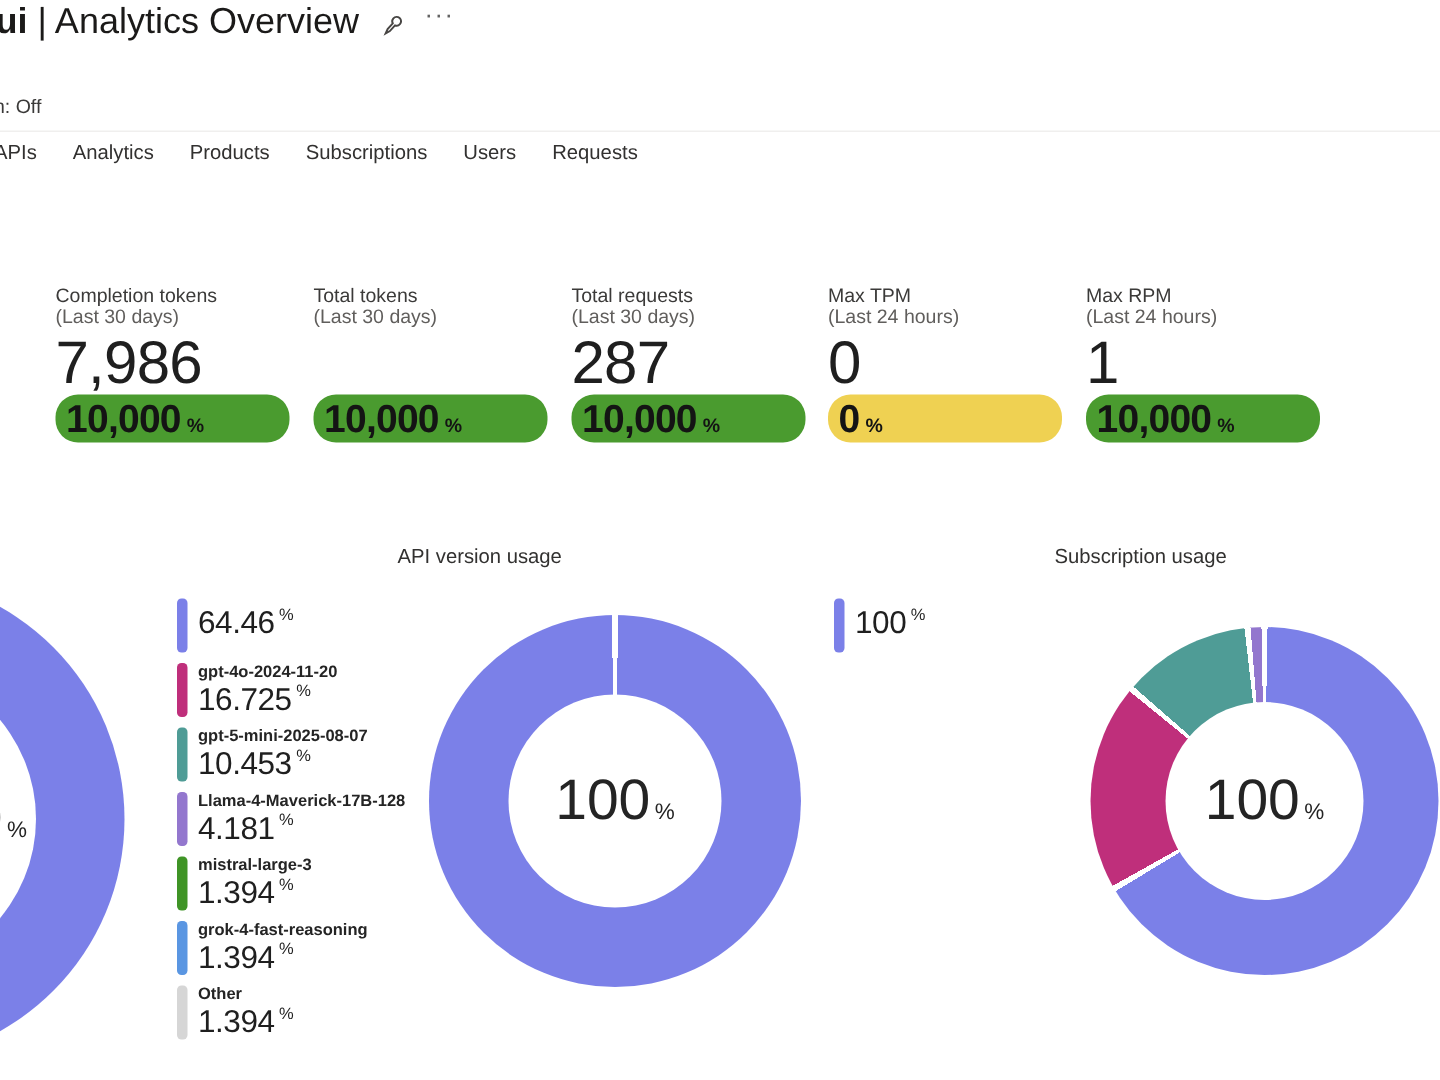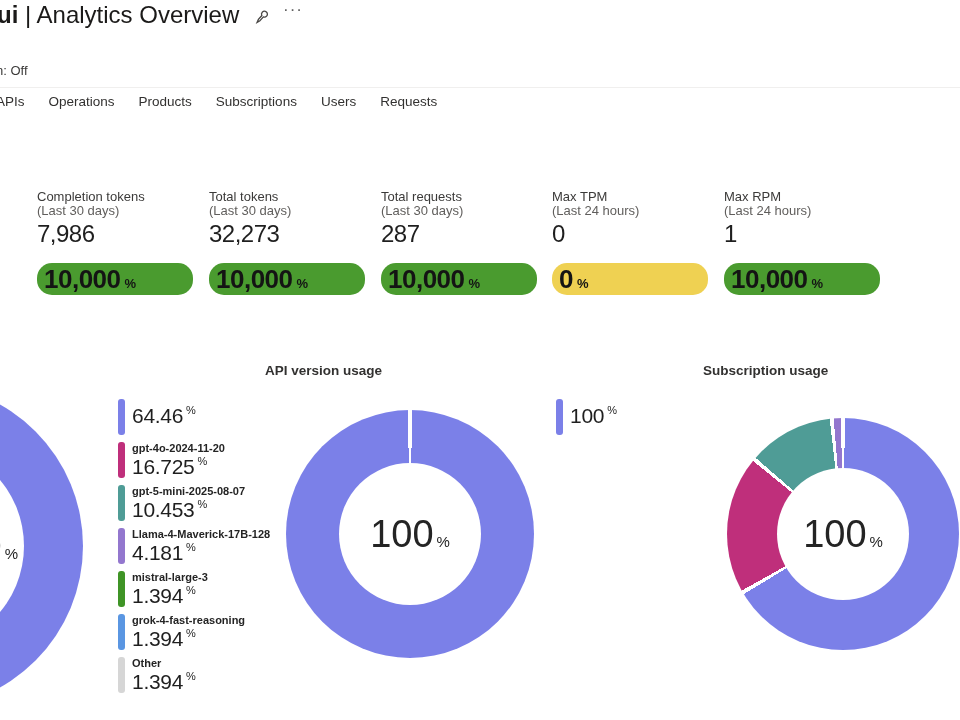--- a/index.html
+++ b/index.html
@@ -14,26 +14,26 @@
   .status-line{position:absolute;left:-4px;top:63px;font-size:13px;color:#3b3a39;white-space:nowrap;}
   .hdr-divider{position:absolute;left:0;top:87px;width:960px;height:1px;background:#f0efee;}
   
   .tabs{position:absolute;left:-4px;top:94px;display:flex;gap:24px;align-items:flex-start;}
   .tab{font-size:13.5px;color:#323130;padding-bottom:9px;cursor:pointer;white-space:nowrap;}
   .tab.sel{font-weight:700;border-bottom:3px solid #4F6BED;border-radius:0 0 1px 1px;}
   
   .kpi{position:absolute;width:156px;top:189px;height:110px;margin-left:24px;}
   .kpi-label{font-size:13px;color:#3b3a39;line-height:15px;}
   .kpi-sub{font-size:13px;color:#605e5c;line-height:13px;}
-  .kpi-value{position:absolute;left:0;top:31px;font-size:24px;color:#1f1f1f;letter-spacing:-0.5px;}
+  .kpi-value{position:absolute;left:0;top:31px;font-size:40px;color:#1f1f1f;letter-spacing:-0.5px;}
   .kpi-bar{position:absolute;left:0;top:74px;width:156px;height:32px;display:flex;align-items:flex-end;padding-left:7px;box-sizing:border-box;border-radius:15px;}
   .kpi-bar-value{font-size:26px;font-weight:700;color:#141414;letter-spacing:-0.5px;align-self:center;}
   .kpi-bar-pct{font-size:13px;font-weight:700;color:#141414;margin-left:4px;align-self:center;padding-top:8px;}
   
-  .chart-title{position:absolute;font-size:13.5px;font-weight:700;color:#323130;white-space:nowrap;}
+  .chart-title{position:absolute;font-size:13.5px;font-weight:400;color:#323130;white-space:nowrap;}
   .donut{position:absolute;border-radius:50%;}
   .hole{position:absolute;left:50%;top:50%;transform:translate(-50%,-50%);background:#fff;border-radius:50%;}
   .center{position:absolute;inset:0;display:flex;align-items:center;justify-content:center;}
   .cl{display:flex;align-items:baseline;}
   .cv{font-size:38px;color:#242424;}
   .cp{font-size:15px;color:#242424;margin-left:3px;}
   .donut-left .center{justify-content:flex-end;padding-right:65px;box-sizing:border-box;}
   
   .leg-item{position:absolute;display:flex;}
   .chip{width:7px;height:36px;border-radius:3px;flex:0 0 7px;}
@@ -59,40 +59,39 @@
         <path d="M12 3.2c-1.8 0-3.2 1.4-3.2 3.2 0 1.4.9 2.6 2.1 3V15l1.1 3.4L13.1 15V9.4c1.2-.4 2.1-1.6 2.1-3 0-1.8-1.4-3.2-3.2-3.2z" fill="none" stroke="#484644" stroke-width="1.4"></path>
       </g>
     </svg>
   </div>
   <div class="more-btn">···</div>
   <div class="status-line">n: Off</div>
   <div class="hdr-divider"></div>
 
   <div class="tabs">
     <span class="tab">APIs</span>
-    <span class="tab">Operations</span>
+    <span class="tab">Analytics</span>
     <span class="tab">Products</span>
     <span class="tab">Subscriptions</span>
     <span class="tab">Users</span>
     <span class="tab">Requests</span>
   </div>
 
   <div class="kpi" style="left:13px">
     <div class="kpi-label">Completion tokens</div>
     <div class="kpi-sub">(Last 30 days)</div>
     <div class="kpi-value">7,986</div>
     <div class="kpi-bar" style="background: rgb(74, 155, 47);">
       <span class="kpi-bar-value">10,000</span>
       <span class="kpi-bar-pct">%</span>
     </div>
   </div>
   <div class="kpi" style="left:185px">
     <div class="kpi-label">Total tokens</div>
     <div class="kpi-sub">(Last 30 days)</div>
-    <div class="kpi-value">32,273</div>
     <div class="kpi-bar" style="background: rgb(74, 155, 47);">
       <span class="kpi-bar-value">10,000</span>
       <span class="kpi-bar-pct">%</span>
     </div>
   </div>
   <div class="kpi" style="left:357px">
     <div class="kpi-label">Total requests</div>
     <div class="kpi-sub">(Last 30 days)</div>
     <div class="kpi-value">287</div>
     <div class="kpi-bar" style="background: rgb(74, 155, 47);">

